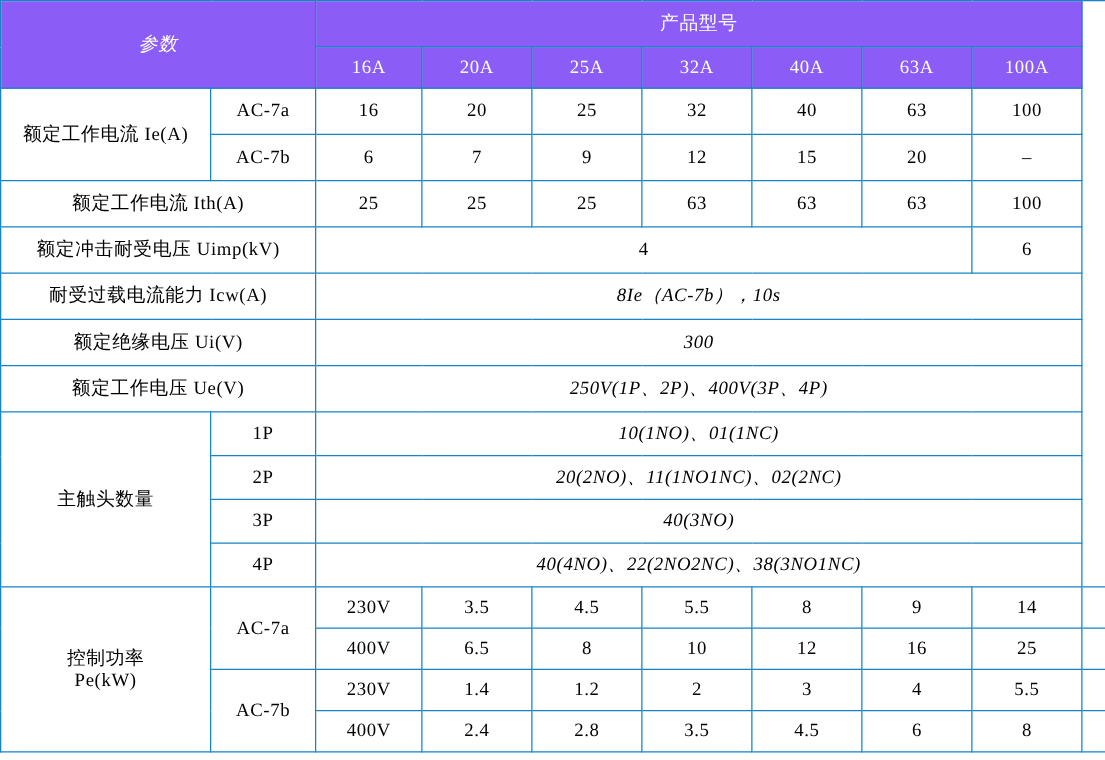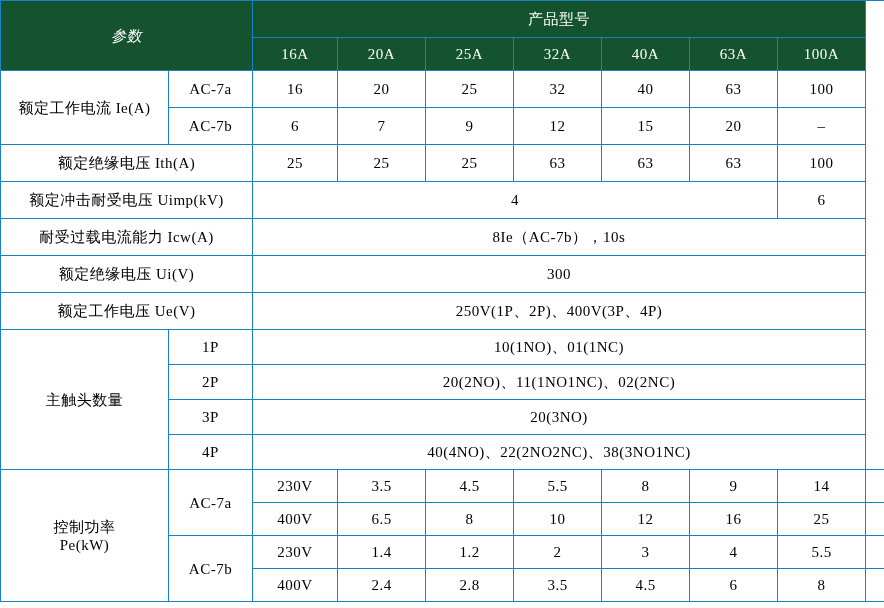--- a/index.html
+++ b/index.html
@@ -24,21 +24,21 @@
     border: 1px solid #1583c4;
     text-align: center;
     vertical-align: middle;
     font-weight: normal;
     font-size: 15px;
     padding: 0;
     line-height: 1.2;
     letter-spacing: 0.5px;
   }
   .hdr {
-    background: #14532d;
+    background: #8b5cf6;
     color: #ffffff;
     font-size: 16px;
     letter-spacing: 1px;
   }
   .rowlabel {
     text-align: left;
     padding-left: 8px;
     font-size: 15px;
   }
   .sub {
@@ -46,20 +46,21 @@
   }
   .h36 { height: 36px; }
   .h34 { height: 34px; }
   .h32 { height: 32px; }
   .param-cell {
     height: 68px;
     font-style: italic;
   }
   .spanwide {
     font-size: 15px;
+    font-style: italic;
   }
 </style>
 </head>
 <body>
 
 <table id="spec-table">
   <colgroup>
     <col style="width:168px">
     <col style="width:84px">
     <col style="width:85px">
@@ -103,21 +104,21 @@
       <td class="h36">6</td>
       <td class="h36">7</td>
       <td class="h36">9</td>
       <td class="h36">12</td>
       <td class="h36">15</td>
       <td class="h36">20</td>
       <td class="h36">–</td>
     </tr>
 
     <tr>
-      <td class="rowlabel h36" colspan="2">额定绝缘电压 Ith(A)</td>
+      <td class="rowlabel h36" colspan="2">额定工作电流 Ith(A)</td>
       <td class="h36">25</td>
       <td class="h36">25</td>
       <td class="h36">25</td>
       <td class="h36">63</td>
       <td class="h36">63</td>
       <td class="h36">63</td>
       <td class="h36">100</td>
     </tr>
 
     <tr>
@@ -145,21 +146,21 @@
       <td class="rowlabel h34" rowspan="4">主触头数量</td>
       <td class="sub h34">1P</td>
       <td class="h34 spanwide" colspan="7">10(1NO)、01(1NC)</td>
     </tr>
     <tr>
       <td class="sub h34">2P</td>
       <td class="h34 spanwide" colspan="7">20(2NO)、11(1NO1NC)、02(2NC)</td>
     </tr>
     <tr>
       <td class="sub h34">3P</td>
-      <td class="h34 spanwide" colspan="7">20(3NO)</td>
+      <td class="h34 spanwide" colspan="7">40(3NO)</td>
     </tr>
     <tr>
       <td class="sub h34">4P</td>
       <td class="h34 spanwide" colspan="7">40(4NO)、22(2NO2NC)、38(3NO1NC)</td>
     </tr>
 
     <tr>
       <td class="rowlabel h32" rowspan="4">
         <span>控制功率</span><br>
         <span>Pe(kW)</span>

